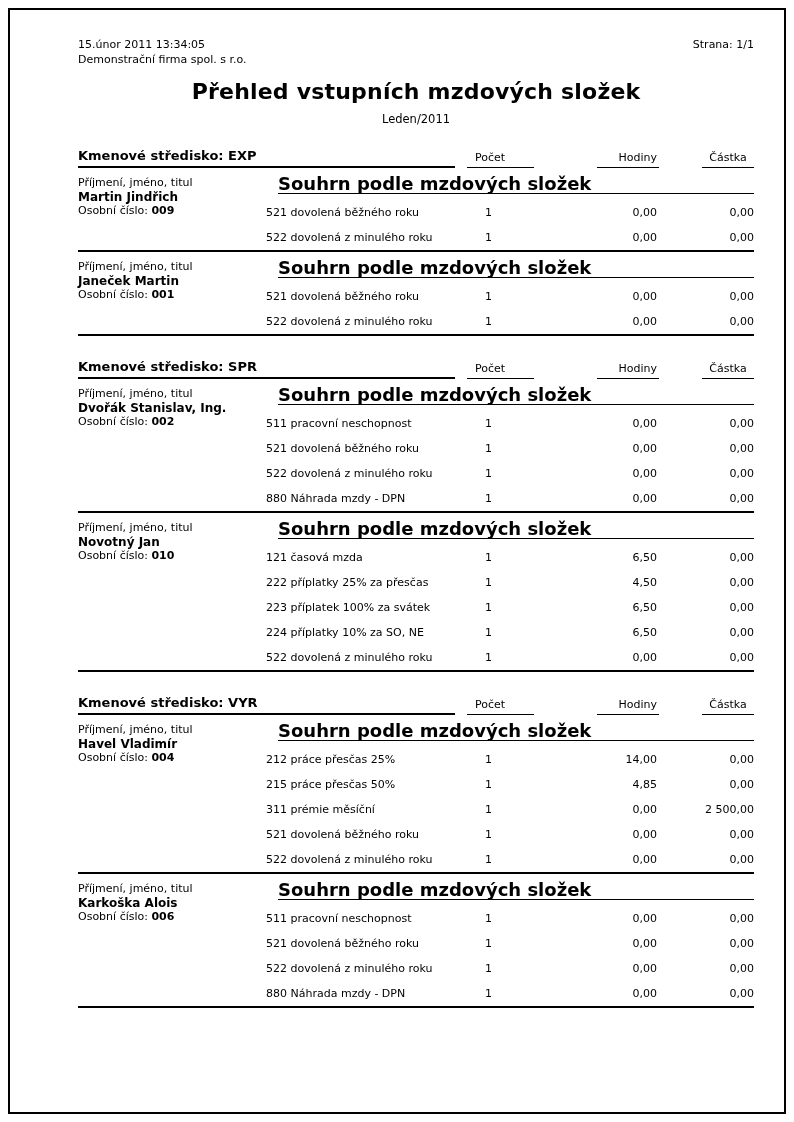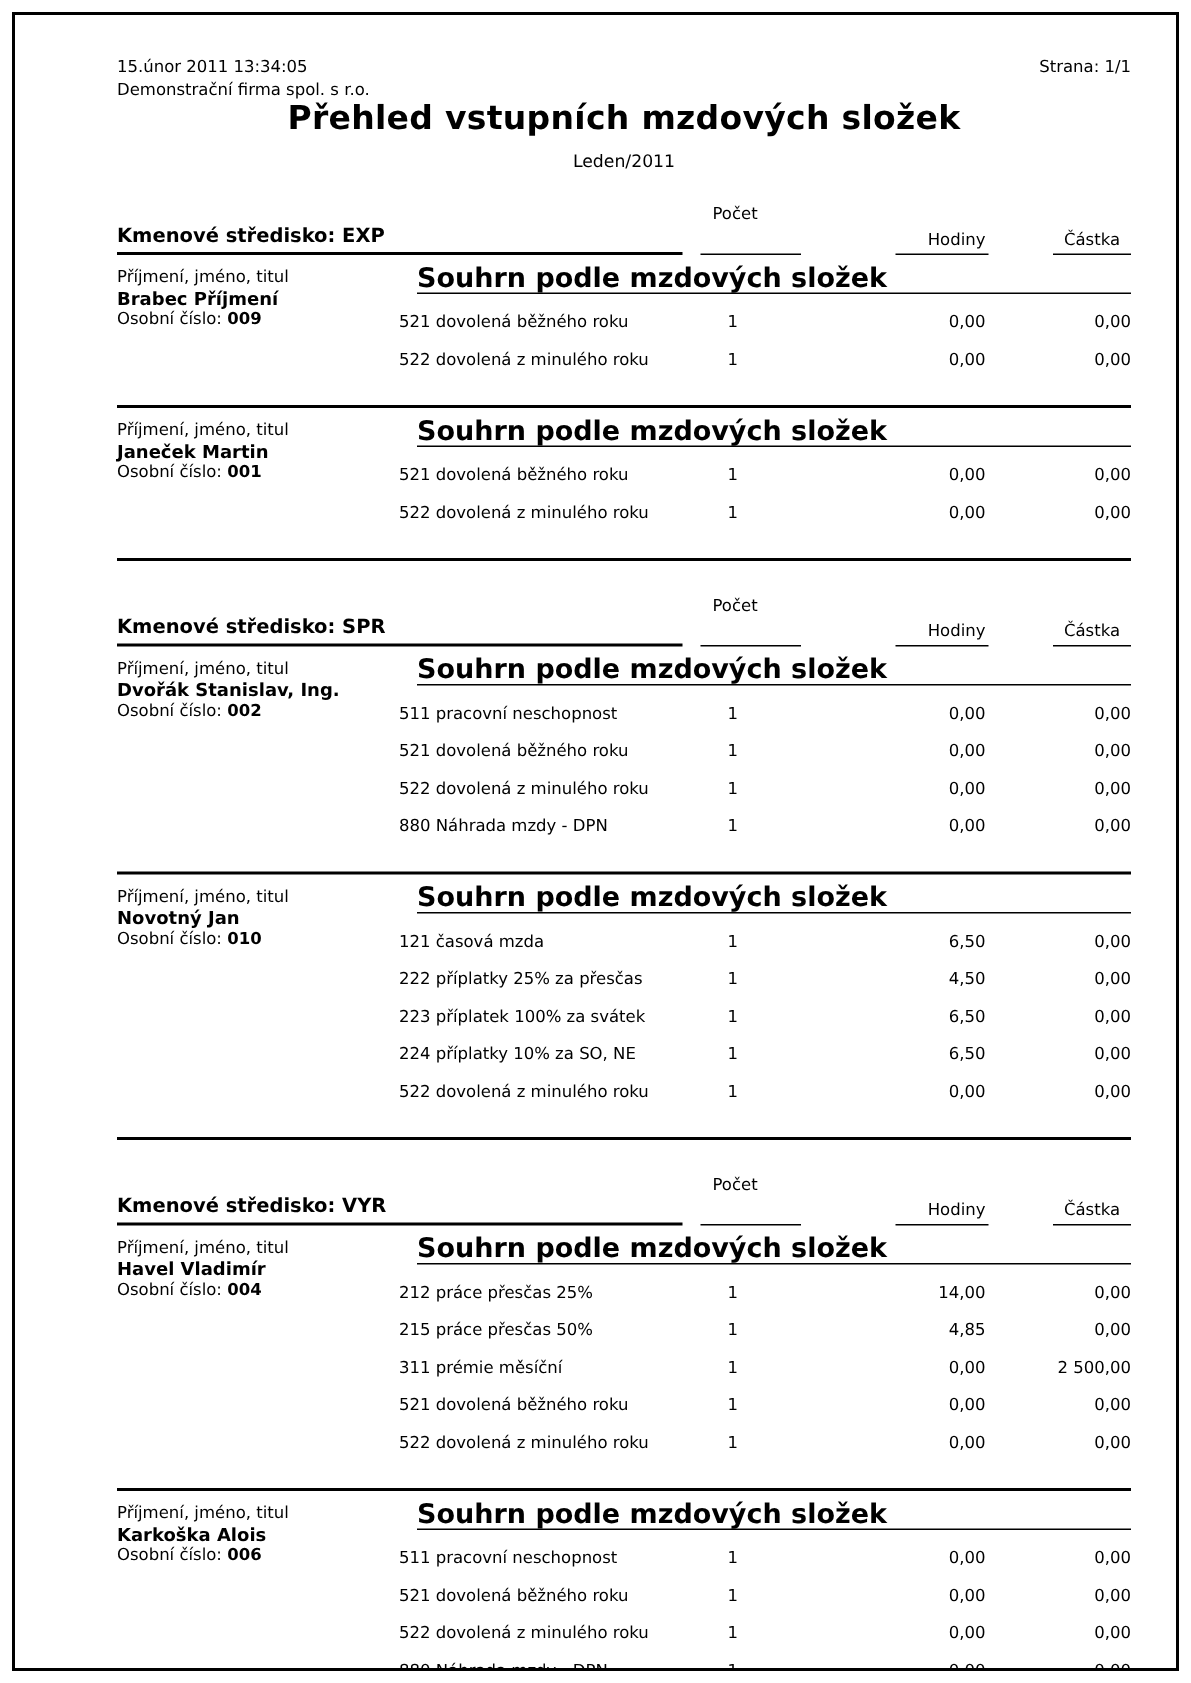--- a/index.html
+++ b/index.html
@@ -14,42 +14,42 @@
   .frame {
     position: absolute; top: 8px; left: 8px; right: 8px; bottom: 8px;
     border: 2px solid #000;
   }
   .content {
     position: absolute; top: 10px; left: 10px; right: 10px; bottom: 10px;
     padding: 27px 30px 0 68px;
     overflow: hidden;
   }
   .report-header { display: flex; justify-content: space-between; font-size: 11px; line-height: 15px; }
-  .report-title { text-align: center; font-size: 22px; font-weight: bold; letter-spacing: 0.2px; }
+  .report-title { text-align: center; font-size: 22px; font-weight: bold; margin-top: 12px; letter-spacing: 0.2px; }
   .report-subtitle { text-align: center; font-size: 11.5px; margin-top: 8px; }
 
   .sections { margin-top: 22px; }
   .section + .section { margin-top: 23px; }
 
   .section-header { display: flex; align-items: flex-end; font-size: 11px; }
   .sh-title {
     flex: 1; margin-right: 12px;
     font-size: 13px; font-weight: bold;
     border-bottom: 2px solid #000; padding-bottom: 3px;
   }
-  .sh-pocet  { width: 67px; border-bottom: 1px solid #000; padding: 0 0 20px 8px; }
+  .sh-pocet  { width: 67px; border-bottom: 1px solid #000; padding: 0 0 3px 8px; }
   .sh-gap1   { width: 63px; }
   .sh-hodiny { width: 62px; border-bottom: 1px solid #000; padding: 0 2px 3px 0; text-align: right; }
   .sh-gap2   { width: 43px; }
   .sh-castka { width: 52px; border-bottom: 1px solid #000; padding: 0 0 3px 0; text-align: center; }
 
   .employee {
     display: flex; align-items: flex-start;
     border-bottom: 2px solid #000;
-    padding-bottom: 24px; margin-top: 6px;
+    padding-bottom: 6px; margin-top: 6px;
   }
   .emp-info { width: 188px; font-size: 11px; line-height: 14px; padding-top: 2px; }
   .emp-name { font-size: 12px; font-weight: bold; }
   .emp-number b { font-weight: bold; margin-top: 20px; }
   .emp-table { flex: 1; }
   .summary-header {
     font-size: 18px; font-weight: bold; line-height: 13px;
     padding: 3px 0 3px 0;
     border-bottom: 1px solid #000;
     margin-left: 12px;
@@ -85,21 +85,21 @@
       <div class="sh-pocet">Počet</div>
       <div class="sh-gap1"></div>
       <div class="sh-hodiny">Hodiny</div>
       <div class="sh-gap2"></div>
       <div class="sh-castka">Částka</div>
     </div>
     <div>
   <div class="employee">
     <div class="emp-info">
       <div>Příjmení, jméno, titul</div>
-      <div class="emp-name">Brabec Příjmení</div>
+      <div class="emp-name">Martin Jindřich</div>
       <div class="emp-number"><span>Osobní číslo: </span><b>009</b></div>
     </div>
     <div class="emp-table">
       <div class="summary-header">Souhrn podle mzdových složek</div>
       <div>
   <div class="data-row">
     <div class="c-name">521 dovolená běžného roku</div>
     <div class="c-pocet">1</div>
     <div class="c-hodiny">0,00</div>
     <div class="c-castka">0,00</div>

